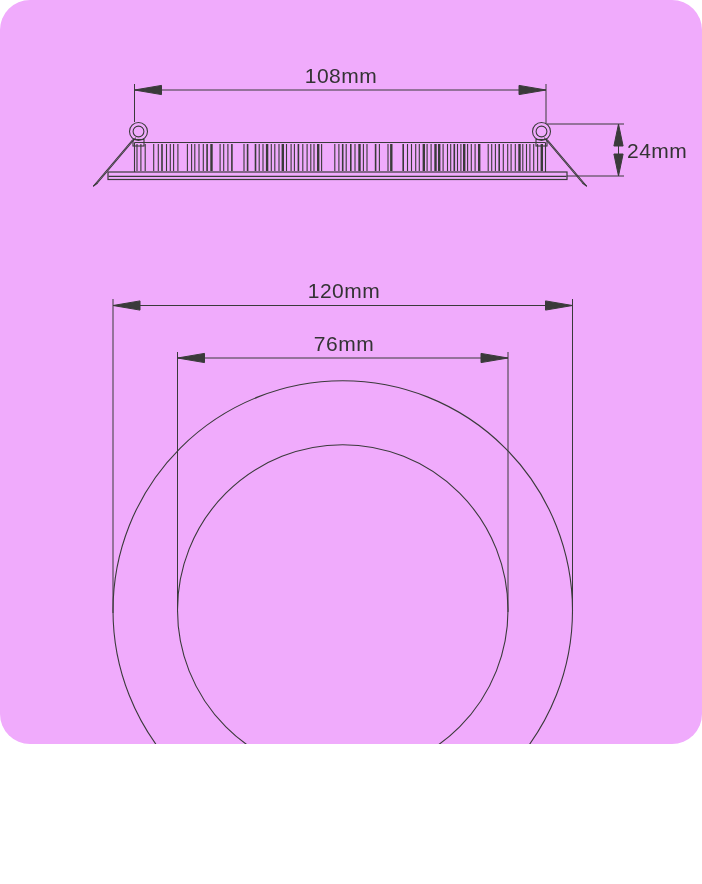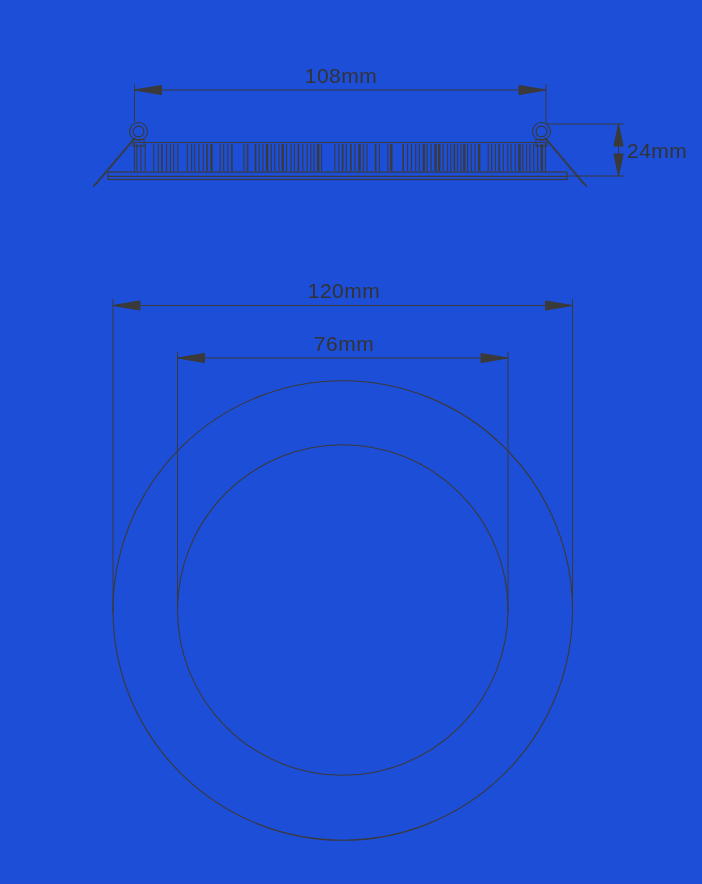--- a/index.html
+++ b/index.html
@@ -3,23 +3,24 @@
 <meta charset="utf-8">
 <style>
   html, body {
     margin: 0;
     padding: 0;
     background: #ffffff;
   }
   .canvas {
     position: relative;
     width: 702px;
-    height: 884px;
-    background: #1d4ed8;
+    height: 744px;
+    background: #f0abfc;
     overflow: hidden;
+    border-radius: 30px;
   }
   svg { display: block; }
   .dim-label {
     font-family: "Liberation Sans", sans-serif;
     font-size: 21px;
     letter-spacing: 0.5px;
   }
   .thin  { stroke-width: 1; }
   .line  { stroke-width: 1.1; }
   .plate { stroke-width: 1.2; }

